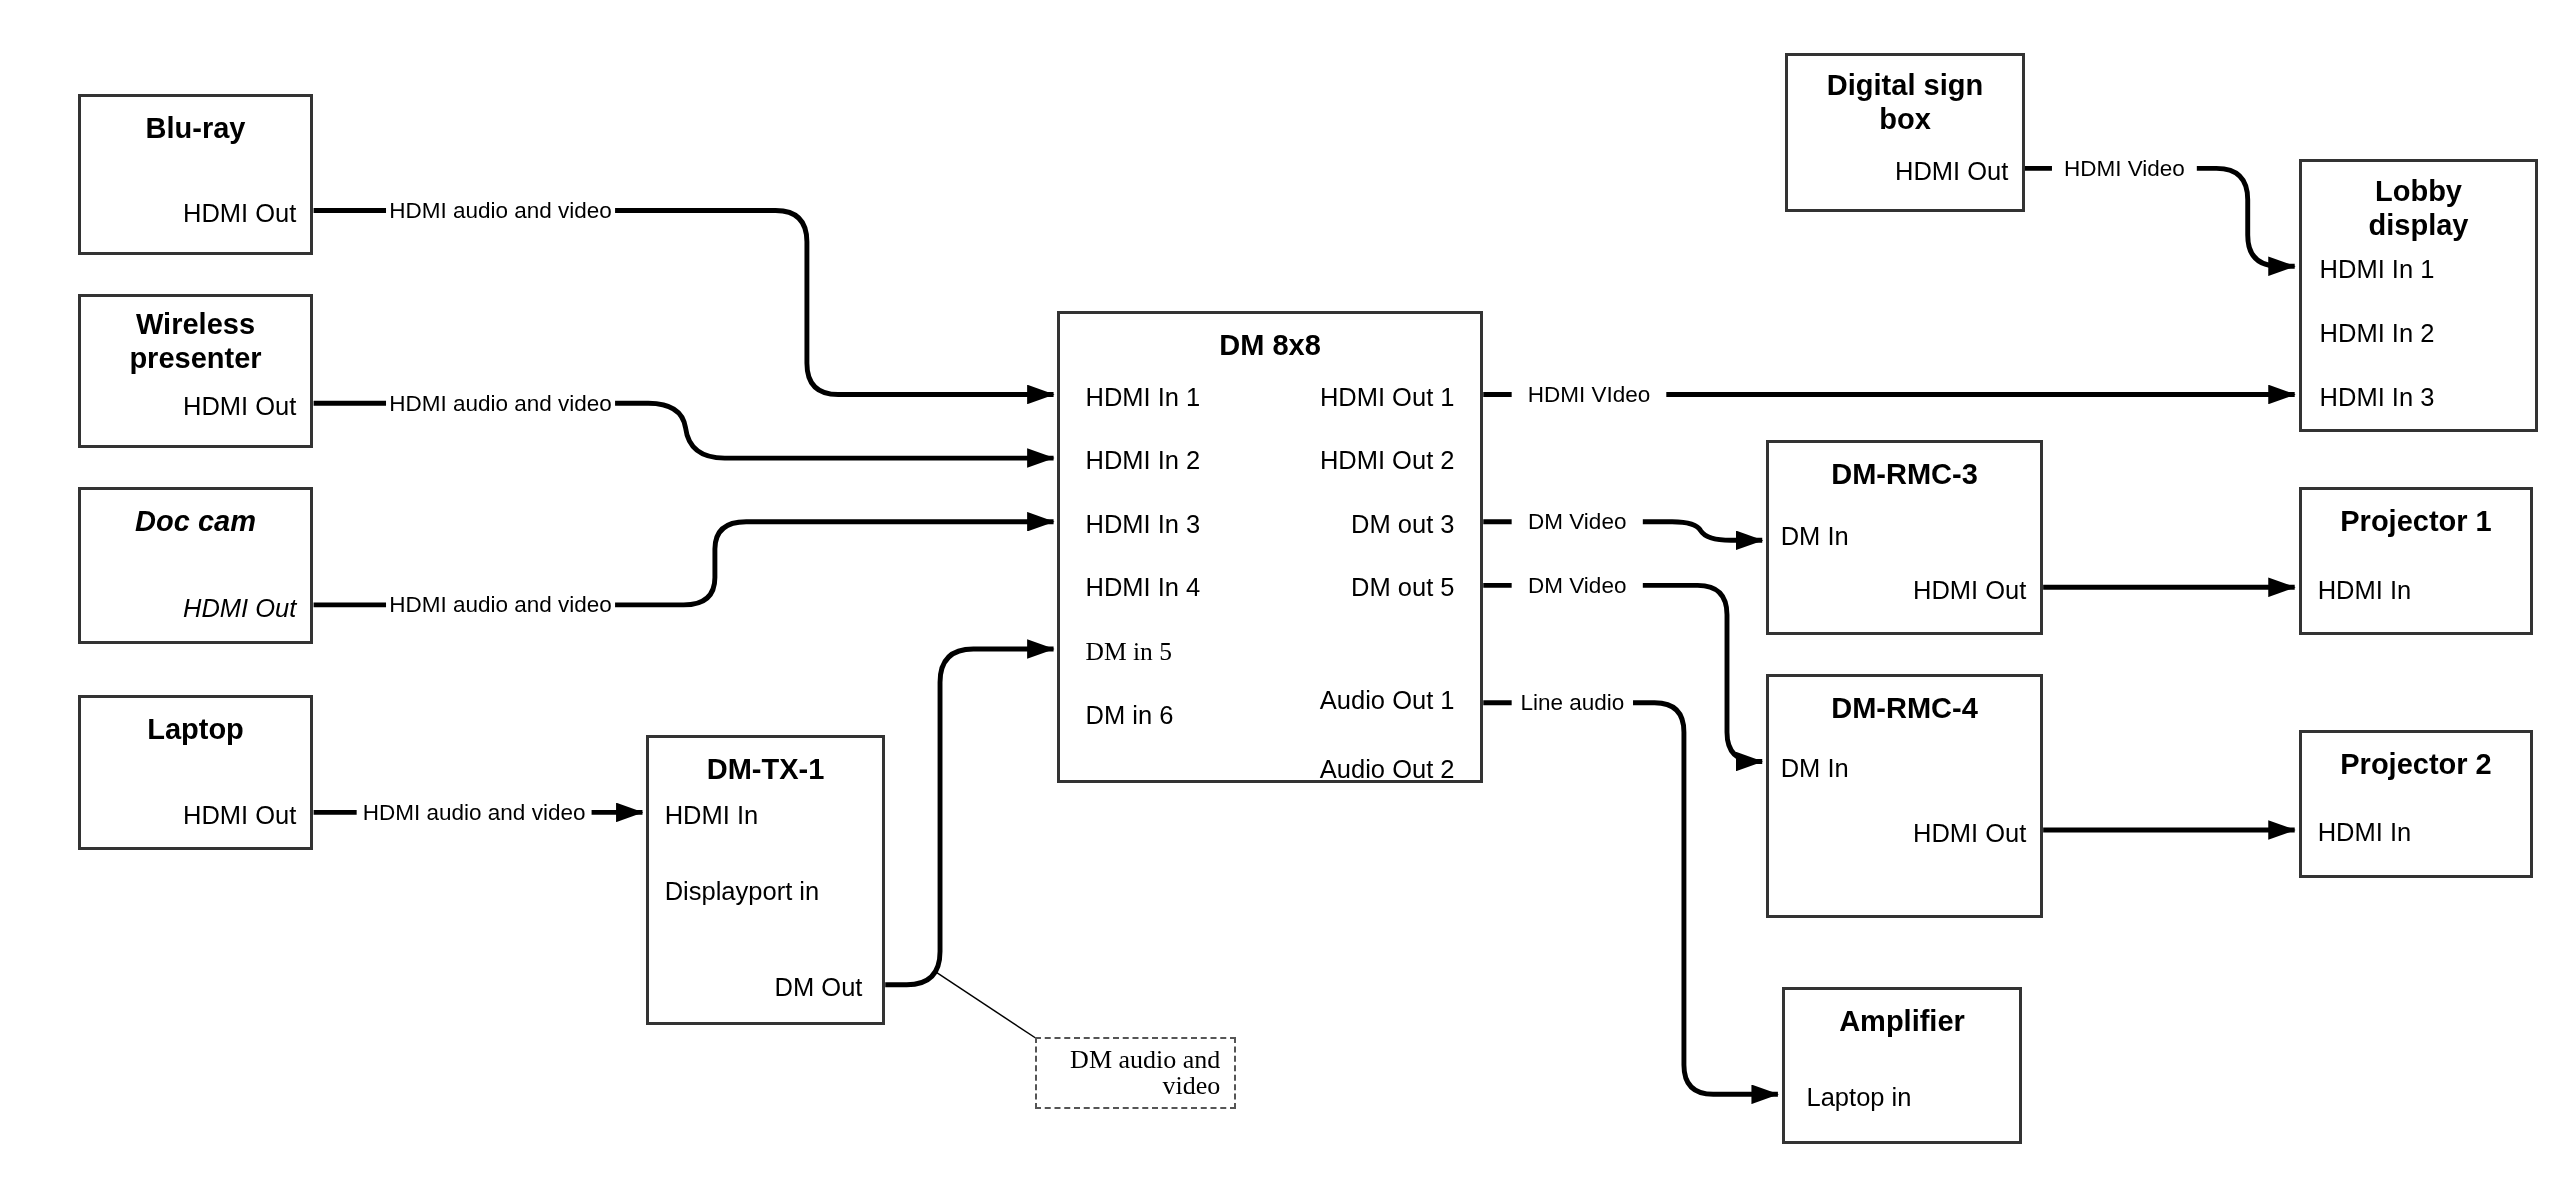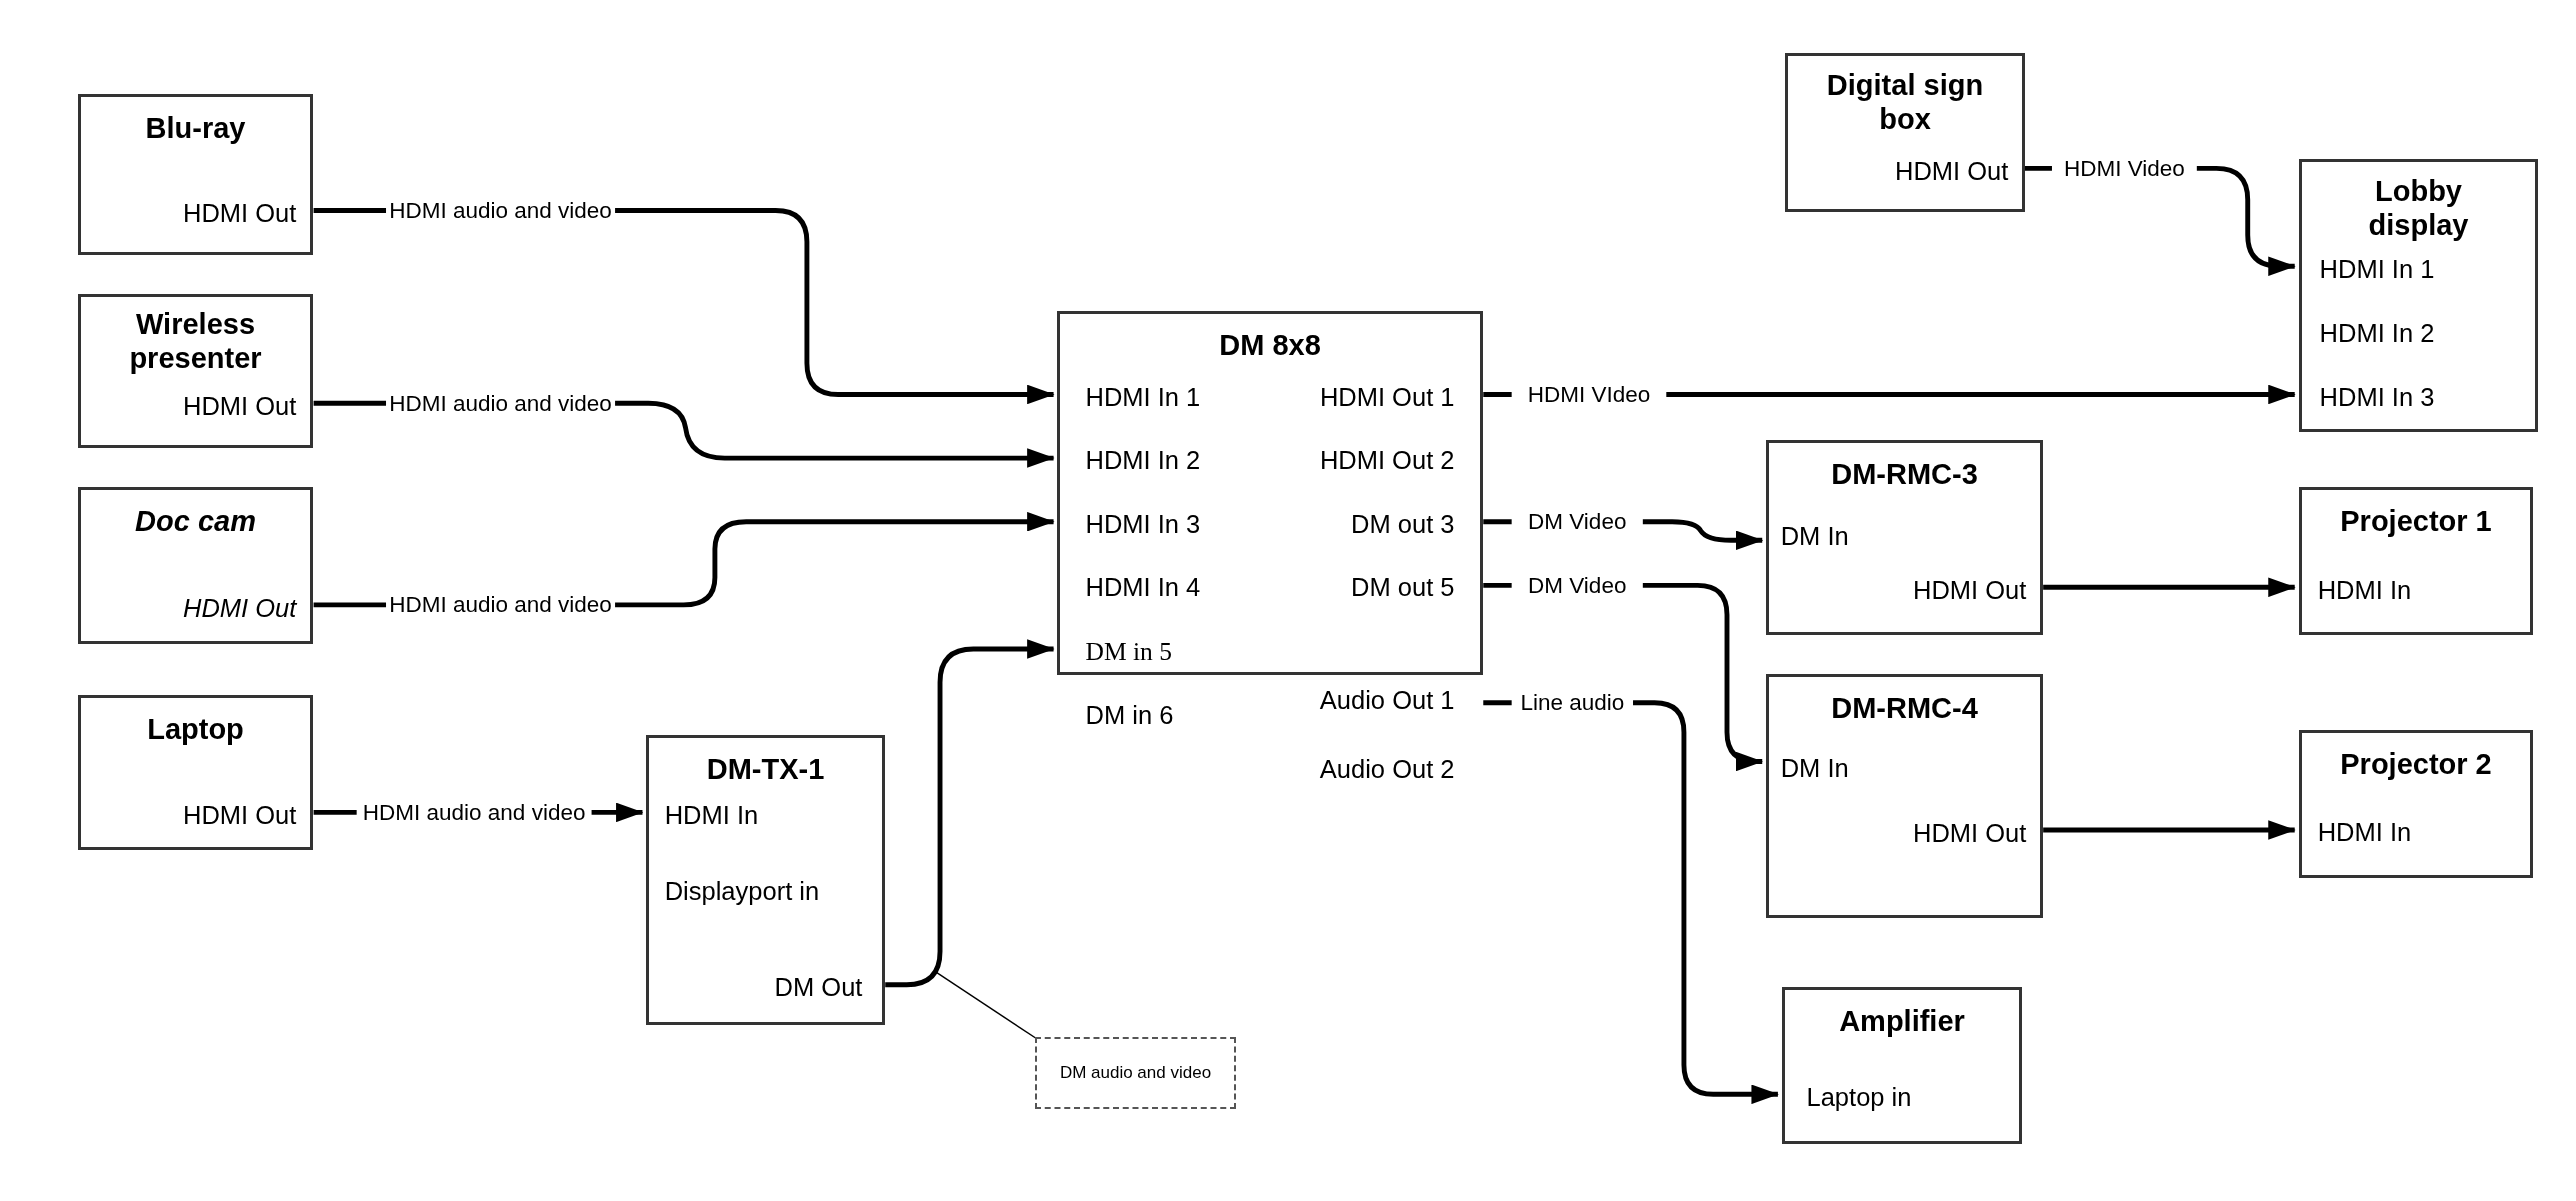--- a/index.html
+++ b/index.html
@@ -27,23 +27,24 @@
     margin:13.7px auto 0 auto;
   }
   .port{
     position:absolute;font-size:25.5px;line-height:29px;white-space:nowrap;
   }
   .port.l{left:15.7px;}
   .port.r{right:13.7px;text-align:right;}
   .note{
     position:absolute;background:#fff;border:2px dashed #555;
     box-sizing:border-box;
-    font-size:17px;line-height:26.4px;text-align:right;
+    font-size:26px;line-height:26.4px;text-align:right;
     display:flex;align-items:center;justify-content:center;
     padding:3.9px 13.7px;
+    font-family:Liberation Serif, serif;
   }
 </style>
 </head>
 <body>
 
 <div id="canvas">
 
   <svg id="wires" viewBox="0 0 2631 1227" xmlns="http://www.w3.org/2000/svg">
     <defs>
       <marker id="arrow" markerUnits="userSpaceOnUse" markerWidth="28" markerHeight="20" viewBox="0 0 28 20" refX="27" refY="10" orient="auto">
@@ -107,21 +108,21 @@
     <div class="port r" style="top:103px;">HDMI Out</div>
   </div>
 
   <div class="box" style="left:646px;top:735px;width:239px;height:290px;">
     <div class="title">DM-TX-1</div>
     <div class="port l" style="top:63px;">HDMI In</div>
     <div class="port l" style="top:139px;">Displayport in</div>
     <div class="port r" style="top:235px;right:19.6px;">DM Out</div>
   </div>
 
-  <div class="box" style="left:1057px;top:311px;width:426px;height:364px;">
+  <div class="box" style="left:1057px;top:311px;width:426px;height:472px;">
     <div class="title">DM 8x8</div>
     <div class="port l" style="left:25.5px;top:69px;">HDMI In 1</div>
     <div class="port l" style="left:25.5px;top:132px;">HDMI In 2</div>
     <div class="port l" style="left:25.5px;top:196px;">HDMI In 3</div>
     <div class="port l" style="left:25.5px;top:259px;">HDMI In 4</div>
     <div class="port l" style="left:25.5px;top:323px;font-family:Liberation Serif, serif;">DM in 5</div>
     <div class="port l" style="left:25.5px;top:387px;">DM in 6</div>
     <div class="port r" style="right:25.5px;top:69px;">HDMI Out 1</div>
     <div class="port r" style="right:25.5px;top:132px;">HDMI Out 2</div>
     <div class="port r" style="right:25.5px;top:196px;">DM out 3</div>

